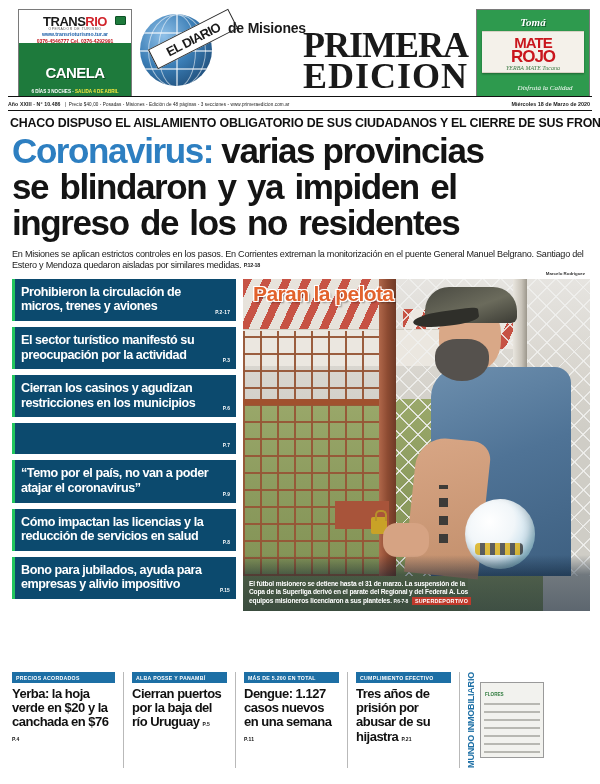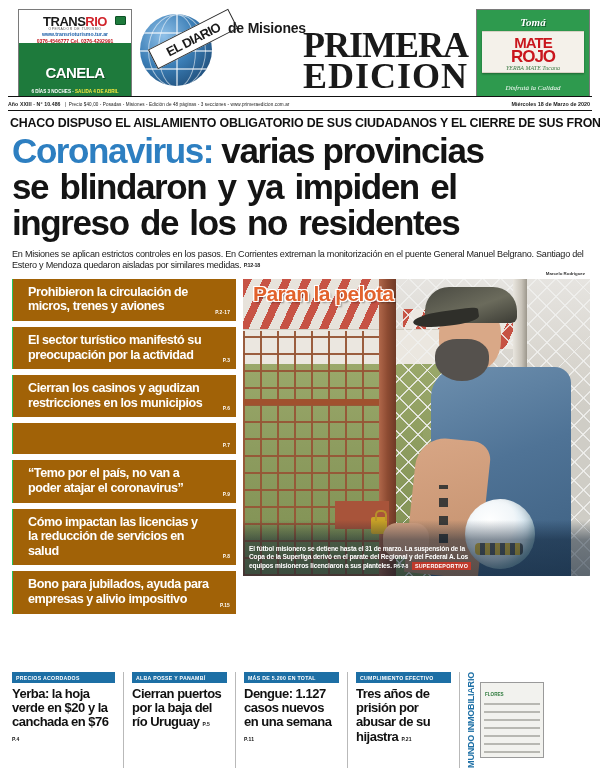--- a/index.html
+++ b/index.html
@@ -102,21 +102,21 @@
     font-weight:bold;letter-spacing:-1px;
   }
   .ad-right .mate{top:2px;font-size:15px;}
   .ad-right .rojo{top:15px;font-size:17px;}
   .ad-right .yerba{
     position:absolute;top:33px;left:0;width:102px;text-align:center;
     font-family:"Liberation Serif",serif;font-style:italic;font-size:6px;color:#3c7a44;
   }
   .ad-right .disf{
     position:absolute;bottom:4px;left:0;width:112px;text-align:center;
-    font-family:"Liberation Serif",serif;font-style:italic;font-size:7px;color:#ffffff;
+    font-family:"Liberation Serif",serif;font-style:italic;font-size:7px;color:#ffffff;padding-left:12px;
   }
 
   
   .inforule{
     position:relative;height:13px;border-top:1px solid #111;border-bottom:1px solid #111;
     margin:0 8px;display:flex;align-items:center;
   }
   .inforule .left{font-size:4.6px;color:#1a1a1a;letter-spacing:.1px;white-space:nowrap;}
   .inforule .left b{font-size:5.2px;}
   .inforule .right{
@@ -141,37 +141,37 @@
     margin:8px 12px 0 12px;font-size:9.1px;line-height:11.4px;color:#1a1a1a;
     letter-spacing:-0.25px;
   }
   .standfirst .pref{font-size:5.4px;font-weight:bold;vertical-align:1px;}
 
   
   .main{position:relative;margin:7px 10px 0 12px;display:flex;gap:7px;}
   .col-left{width:224px;display:flex;flex-direction:column;gap:6px;}
 
   .blurb{
-    background:#a16207;color:#ffffff;position:relative;
-    padding:6px 8px 7px 15px;min-height:31px;box-sizing:border-box;
-    border-left:1px solid #22c55e;
+    background:#0c4a6e;color:#ffffff;position:relative;
+    padding:6px 8px 7px 6px;min-height:31px;box-sizing:border-box;
+    border-left:3px solid #22c55e;
   }
   .blurb .txt{
     font-size:12.6px;line-height:14.6px;font-weight:bold;letter-spacing:-0.45px;
     display:block;padding-right:18px;
   }
   .blurb .pg{
     position:absolute;right:6px;bottom:6px;font-size:4.8px;font-weight:bold;
     letter-spacing:.2px;color:#ffffff;
   }
 
   
   .col-right{width:347px;position:relative;}
   .photo{
-    position:relative;width:347px;height:297px;overflow:hidden;background:#4c1d95;
+    position:relative;width:347px;height:332px;overflow:hidden;background:#4c1d95;
   }
   .photo .sky{position:absolute;inset:0;background:linear-gradient(180deg,#e6e4e0 0%,#d7d4cd 30%,#cfcdc6 46%,#cfcdc6 100%);}
   .photo .stand{position:absolute;left:0;top:0;width:150px;height:54px;
     background:repeating-linear-gradient(115deg,#c23a2a 0 8px,#e8e3db 8px 18px);opacity:.85;}
   .photo .wall{position:absolute;left:0;top:50px;width:215px;height:36px;background:#ebe7e0;border-top:1px solid #cfcabf;}
   .photo .stand2{position:absolute;left:160px;top:30px;width:110px;height:40px;
     background:repeating-linear-gradient(115deg,#c23a2a 0 9px,#eeeae3 9px 20px);opacity:.85;}
   .photo .grass{position:absolute;left:0;bottom:0;width:225px;height:212px;
     background:linear-gradient(180deg,#9aa86a 0%,#8d9c5f 40%,#7e8f52 100%);}
   .photo .grass2{position:absolute;left:180px;bottom:0;width:120px;height:150px;

